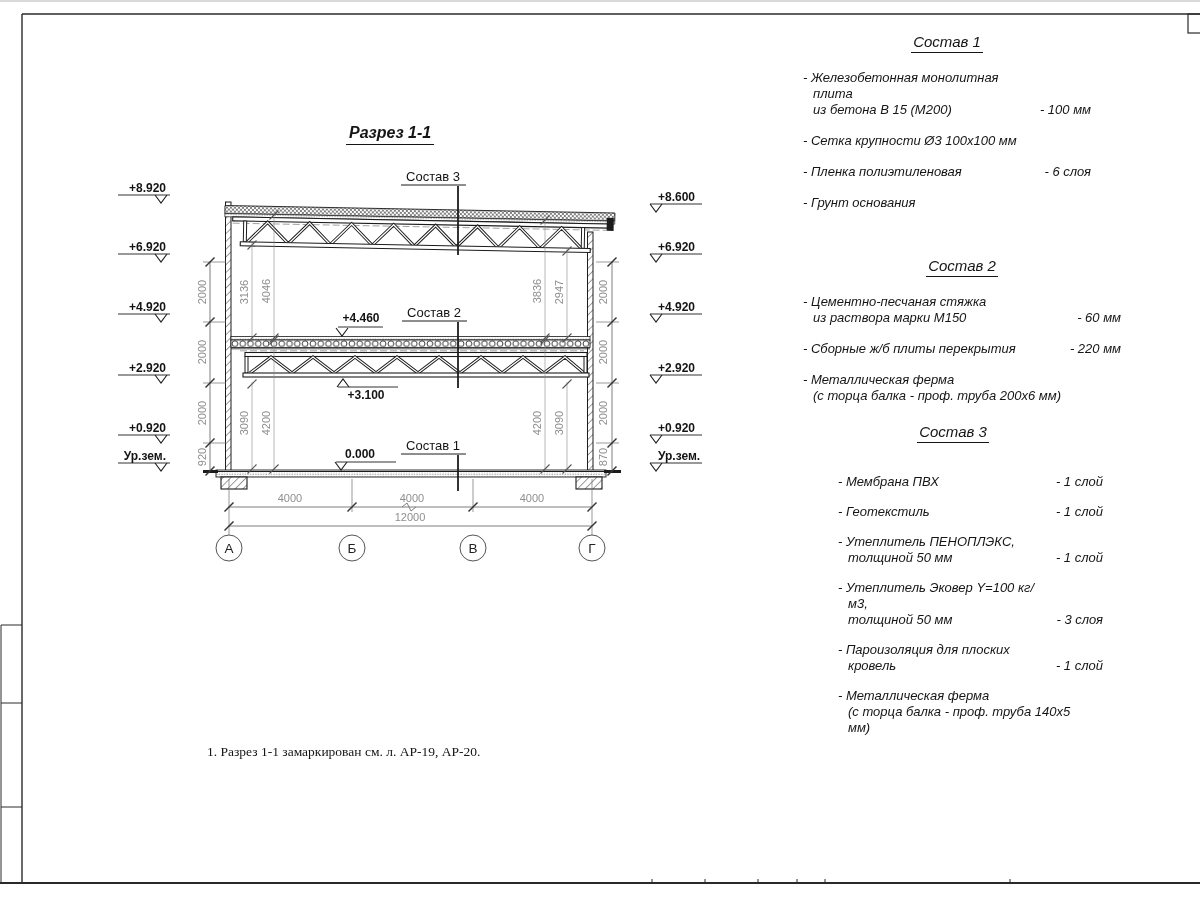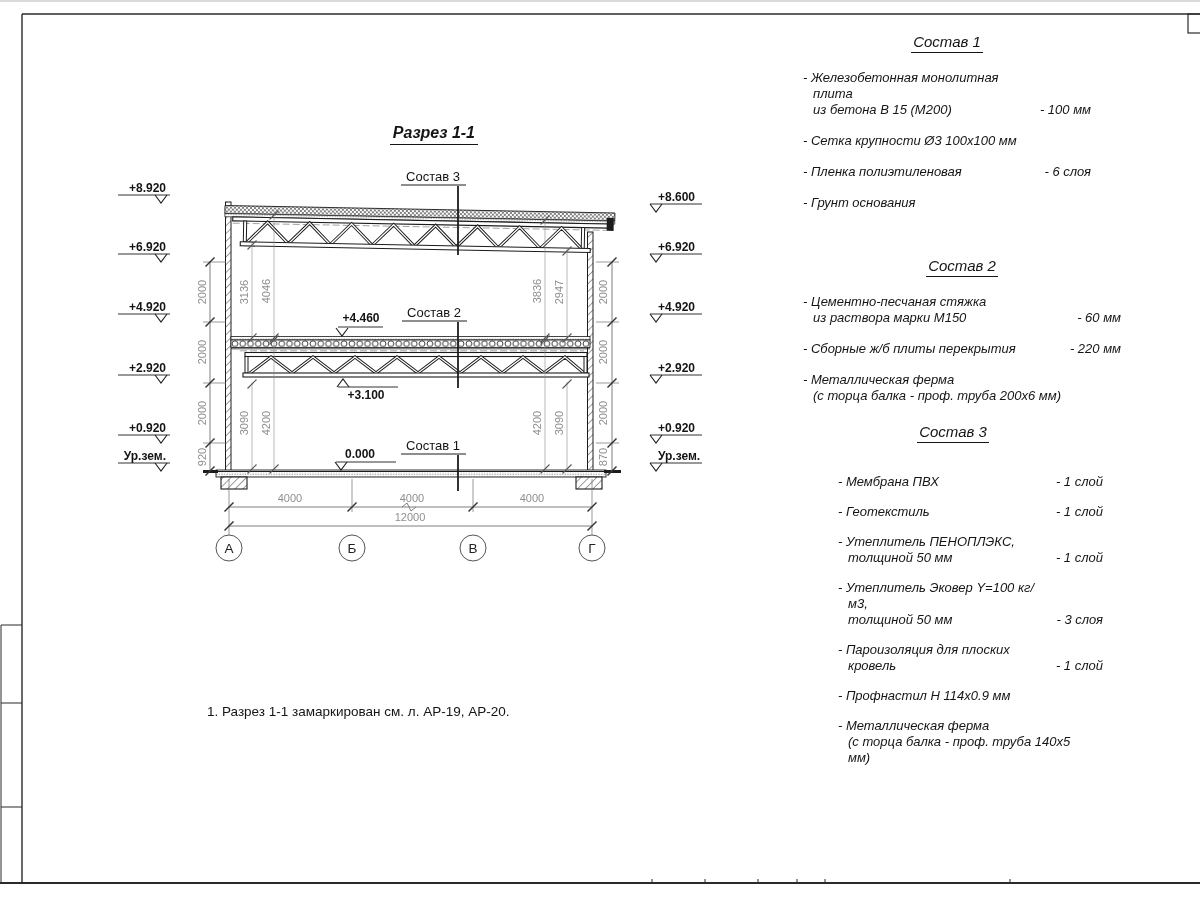--- a/index.html
+++ b/index.html
@@ -5,23 +5,23 @@
   html,body{margin:0;padding:0;background:#fff;width:1200px;height:900px;overflow:hidden;
     font-family:"Liberation Sans",sans-serif;color:#151515;}
   #sheet{position:relative;width:1200px;height:900px;background:#fff;}
   svg{position:absolute;left:0;top:0;}
   svg text{font-family:"Liberation Sans",sans-serif;}
   .dim{font-size:11px;fill:#8f8f8f;}
   .lvl{font-size:12px;font-weight:700;fill:#141414;}
   .ldr{font-size:13px;fill:#141414;}
   .axl{font-size:13.5px;fill:#222;}
   .ol{position:absolute;}
-  #title{left:346px;top:124px;width:132px;text-align:right;font-size:16px;font-style:italic;font-weight:700;}
+  #title{left:346px;top:124px;width:132px;text-align:left;font-size:16px;font-style:italic;font-weight:700;}
   #title span{border-bottom:1.3px solid #151515;padding:0 3px 3px;}
-  #note{left:207px;top:704px;font-size:13.5px;}
+  #note{left:207px;top:744px;font-size:13.5px;font-family:Liberation Serif, serif;}
   .comp{position:absolute;font-size:13px;line-height:16px;}
   .comp-title{text-align:center;font-style:italic;font-size:15px;margin-bottom:20px;}
   .comp-title span{border-bottom:1px solid #151515;padding:0 2px 2px;}
   .comp.mb34 .comp-title{margin-bottom:34px;}
   .comp-row{display:flex;margin-bottom:15px;font-style:italic;}
   .comp.mb34 .comp-row{margin-bottom:14px;margin-left:35px;}
   .comp-name{white-space:pre-line;padding-left:10px;text-indent:-10px;flex:1;}
   .comp-val{margin-left:10px;align-self:flex-end;white-space:nowrap;}
   #c1{left:803px;top:34px;width:288px;}
   #c2{left:803px;top:258px;width:318px;}
@@ -358,23 +358,19 @@
   <div class="comp-row">
     <div class="comp-name">- Утеплитель Эковер Y=100 кг/м3,
 толщиной 50 мм</div>
     <div class="comp-val">- 3 слоя</div>
   </div>
   <div class="comp-row">
     <div class="comp-name">- Пароизоляция для плоских кровель</div>
     <div class="comp-val">- 1 слой</div>
   </div>
   <div class="comp-row">
-    <div class="comp-name">- Профнастил Н 114х0.9 мм</div>
-    <div class="comp-val"></div>
-  </div>
-  <div class="comp-row">
     <div class="comp-name">- Металлическая ферма
 (с торца балка - проф. труба 140х5 мм)</div>
     <div class="comp-val"></div>
   </div>
 </div>
 
 </div>
 
 </body></html>

